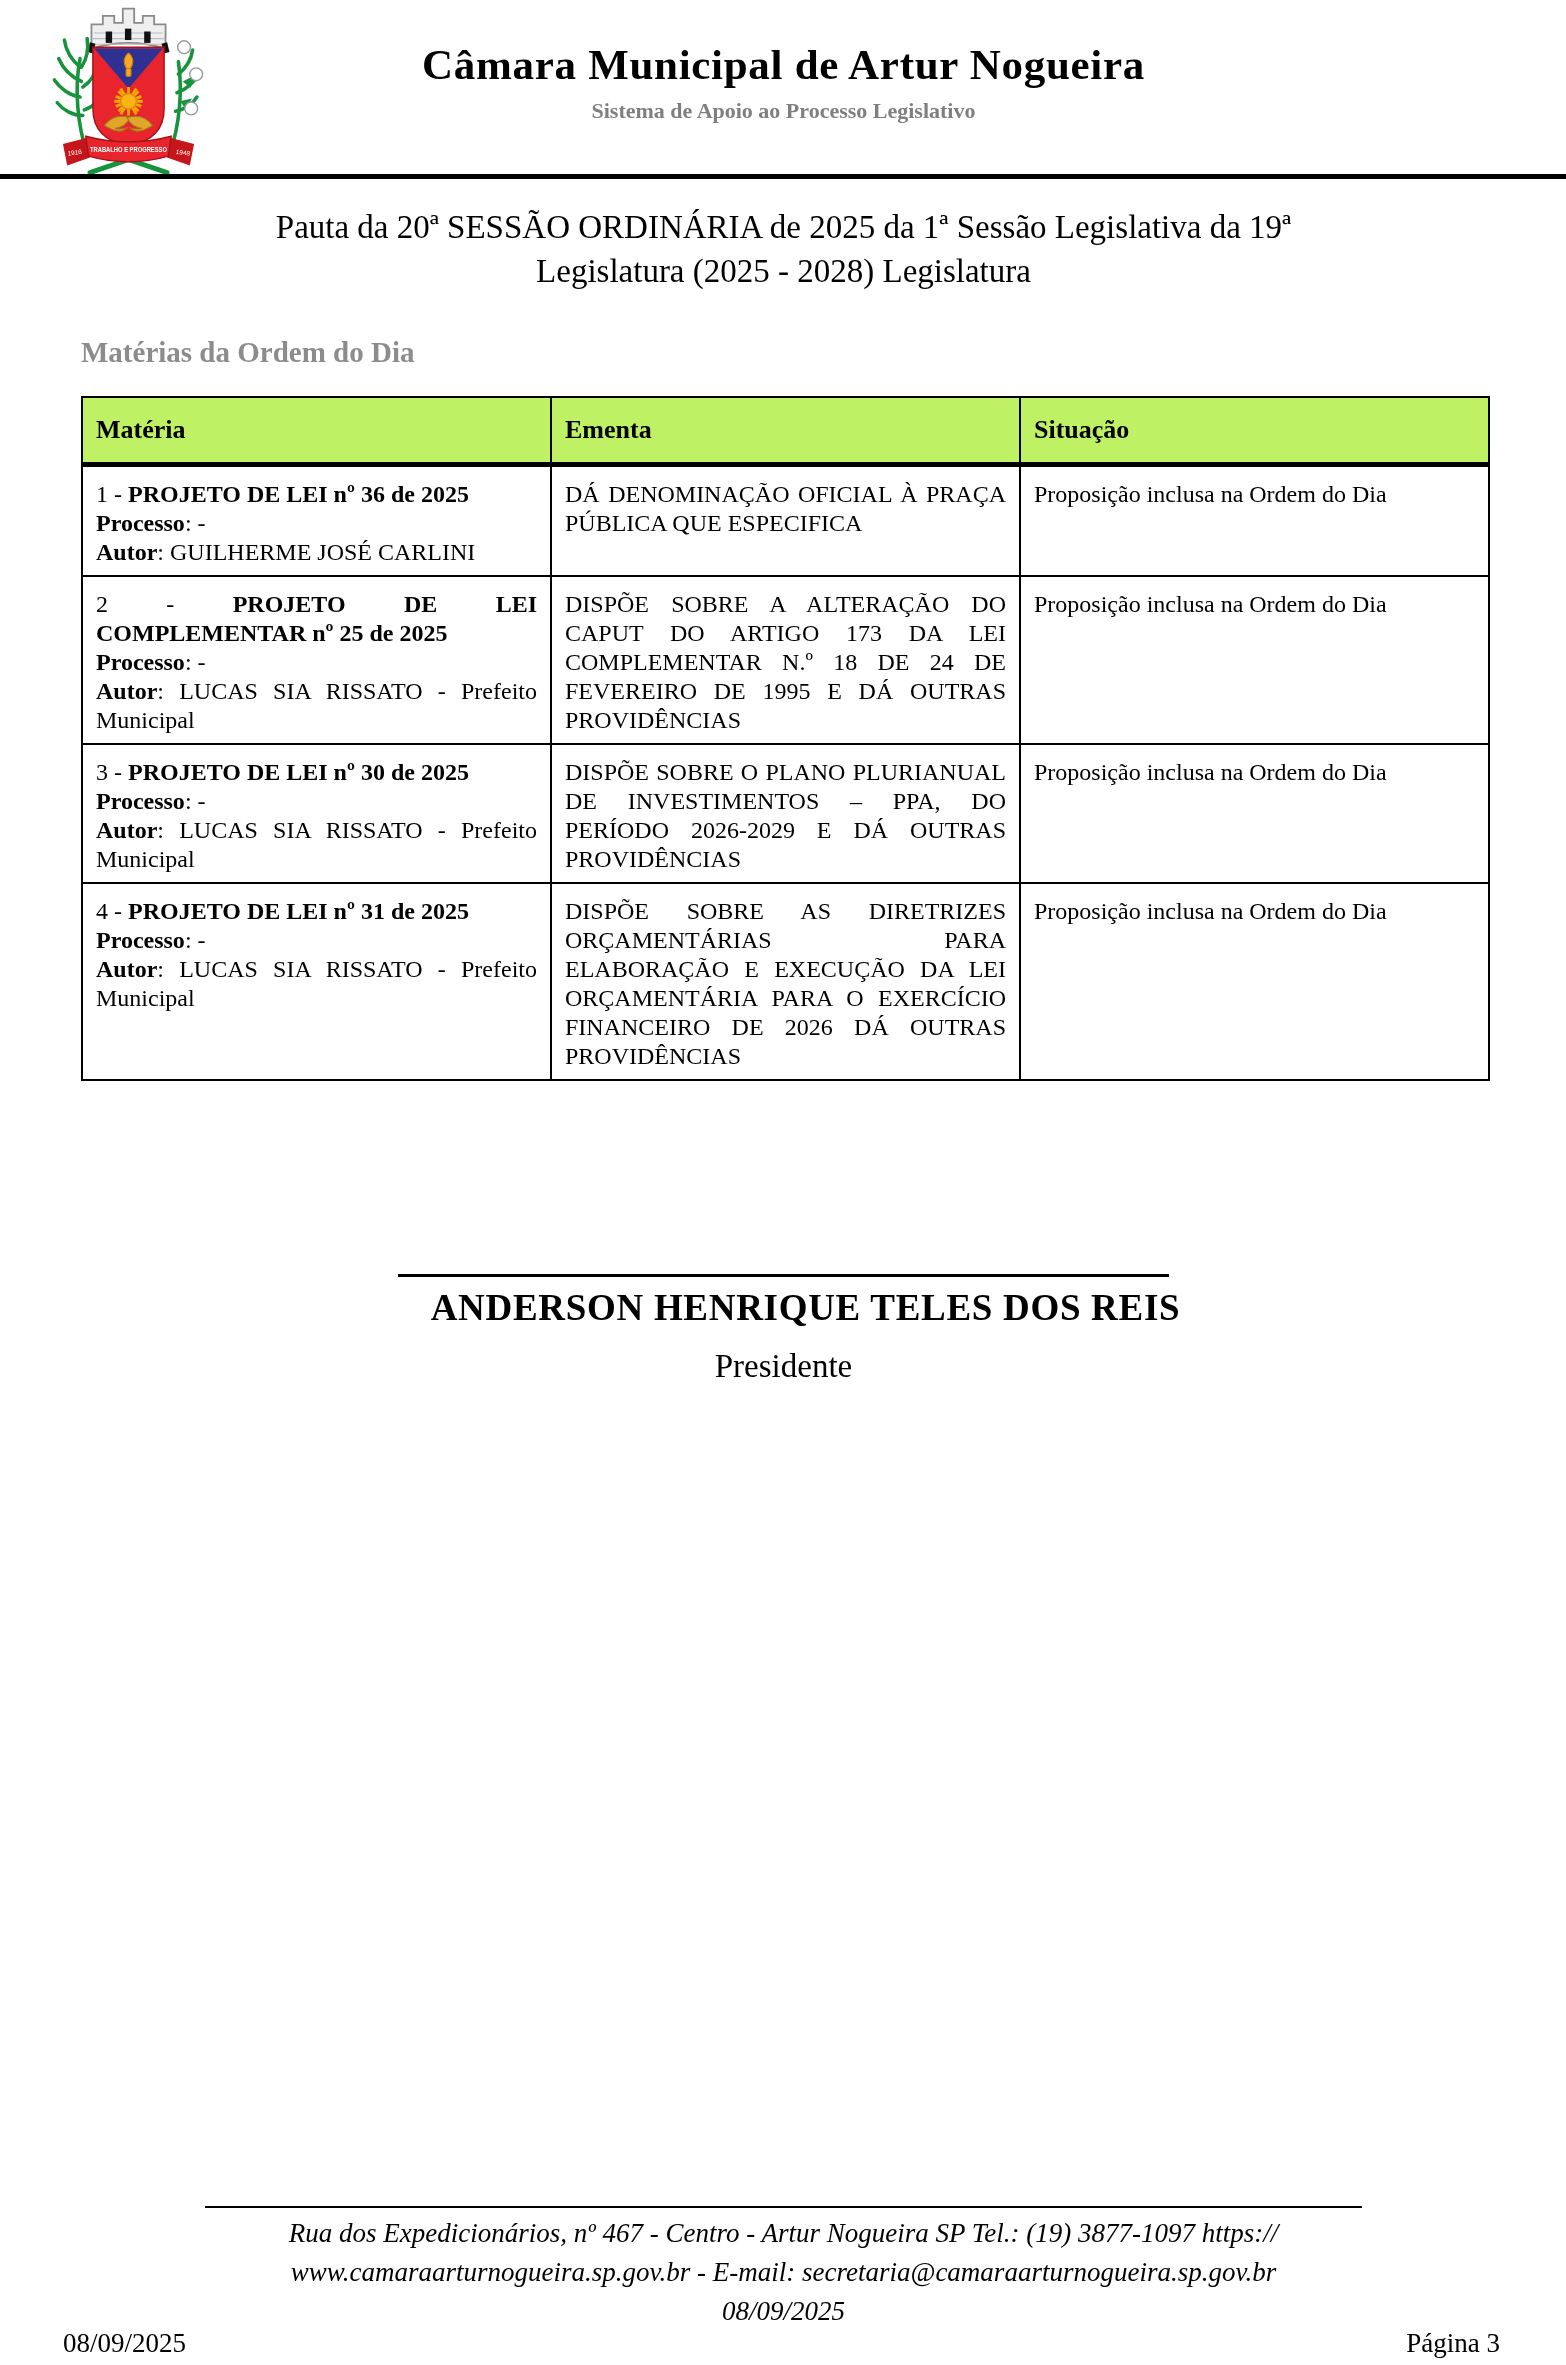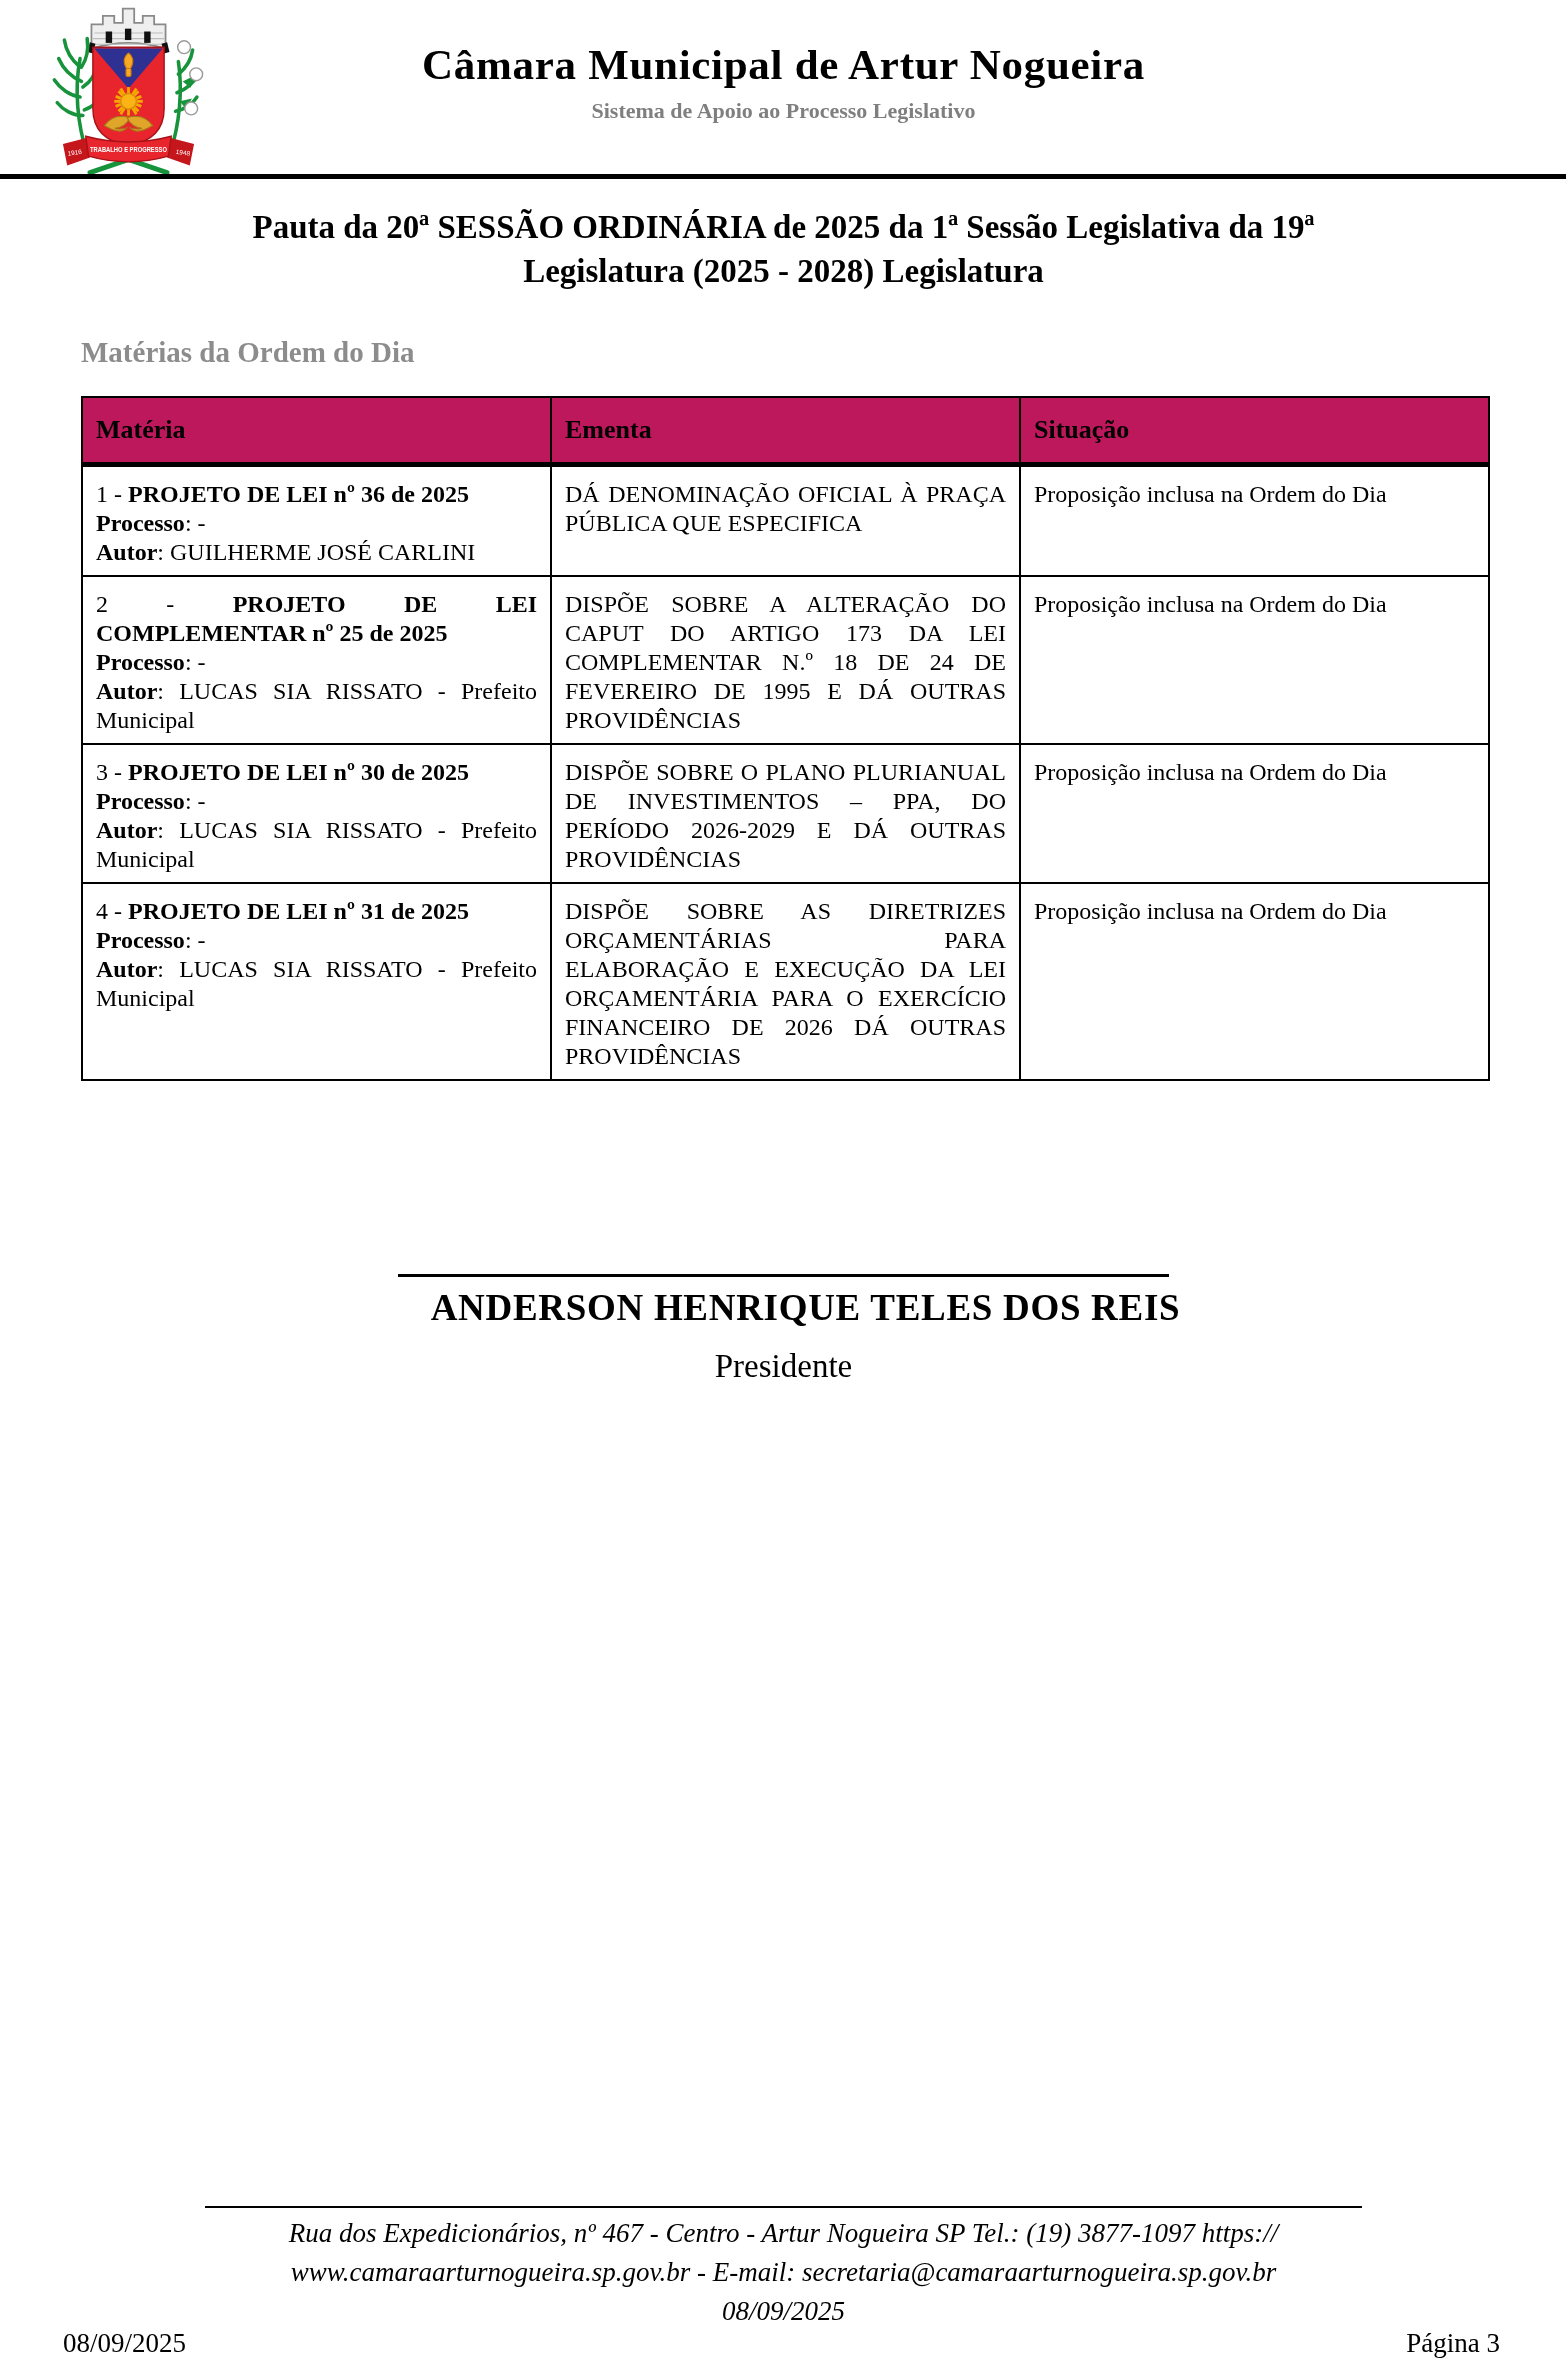--- a/index.html
+++ b/index.html
@@ -10,29 +10,29 @@
   }
 
   
   .header { position:relative; height:179px; border-bottom:5px solid #000; }
   .logo { position:absolute; left:43px; top:2.9px; width:171px; height:171px; }
   .header-titles { position:absolute; left:0; right:0; top:40px; text-align:center; }
   .header-title { font-size:43px; font-weight:bold; letter-spacing:0.7px; }
   .header-subtitle { font-size:22px; font-weight:bold; color:#7f7f7f; margin-top:8.6px; }
 
   
-  .session-title { margin:26px 64px 16px; text-align:center; font-size:33px; font-weight:bold; line-height:1.34; }
+  .session-title { margin:26px 64px 16px; text-align:center; font-size:33px; font-weight:normal; line-height:1.34; }
 
   
   .section-heading { margin:43px 0 27px 81px; font-size:29px; font-weight:bold; color:#8c8c8c; }
 
   
   .matters-table { border-collapse:collapse; margin-left:81px; width:1409px; table-layout:fixed; border:2.9px solid #000; }
   .matters-table th {
-    background:#be185d; border:2.1px solid #000; border-bottom:5px solid #000;
+    background:#bef264; border:2.1px solid #000; border-bottom:5px solid #000;
     font-size:26px; font-weight:bold; text-align:left; padding:17px 13px;
   }
   .matters-table td {
     border:2.1px solid #000; vertical-align:top; padding:13px 13px 8px;
     font-size:24px; line-height:29px;
   }
   .materia-cell, .ementa-cell { text-align:justify; }
   .situacao-cell { text-align:left; }
   .materia-cell b { font-weight:bold; }
 

